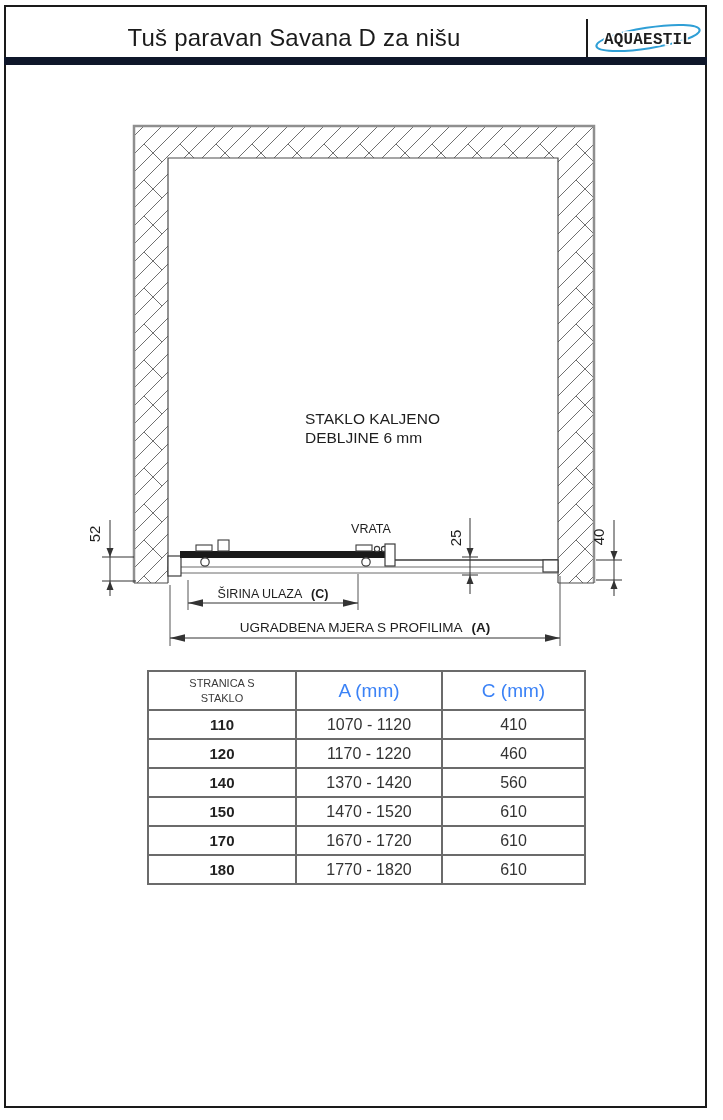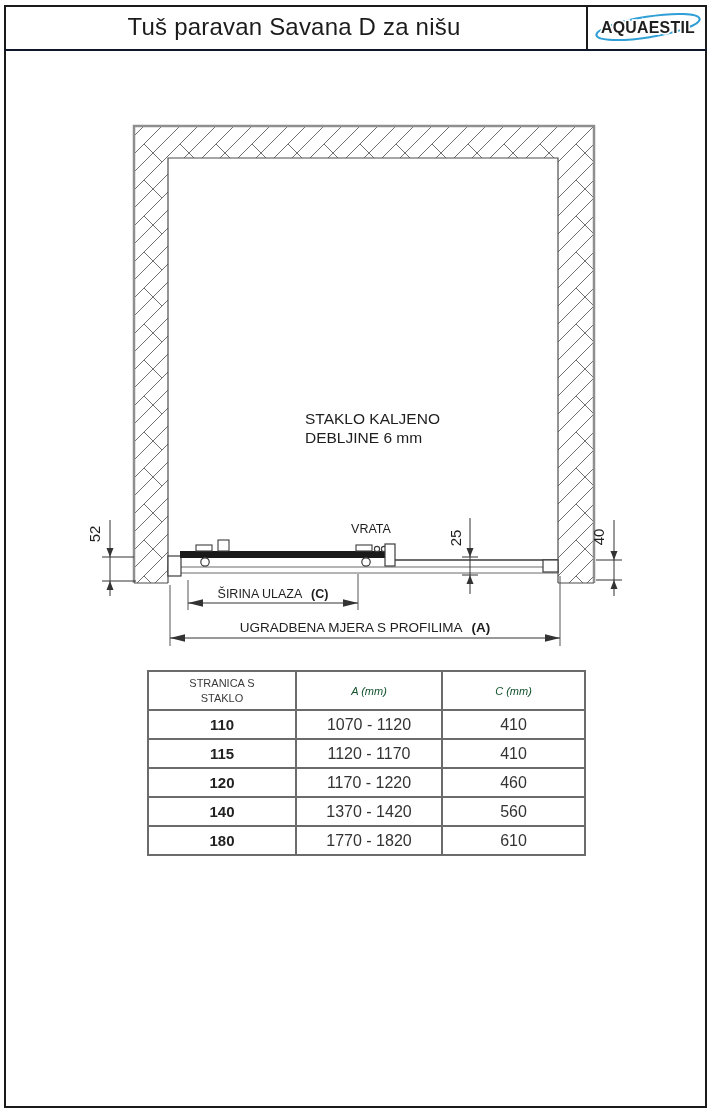--- a/index.html
+++ b/index.html
@@ -1,35 +1,35 @@
 <!DOCTYPE html>
 <html><head>
 <meta charset="utf-8">
 <style>
   html,body{margin:0;padding:0;background:#e8e8e8;}
   .page{position:relative;width:723px;height:1120px;background:#ffffff;
         font-family:"Liberation Sans",sans-serif;overflow:hidden;}
   .frame{position:absolute;left:4px;top:5px;width:703px;height:1103px;
          border:2px solid #1a1a1a;box-sizing:border-box;}
-  .header{position:absolute;left:4px;top:5px;width:703px;height:46px;
-          border-bottom:2px solid #0f172a;box-sizing:border-box;}
+  .header{position:absolute;left:4px;top:19px;width:703px;height:46px;
+          border-bottom:8px solid #0f172a;box-sizing:border-box;}
   .header-title{position:absolute;left:0;top:0;width:580px;height:100%;
                 display:flex;align-items:center;justify-content:center;
                 font-size:24px;color:#1b1b1b;letter-spacing:.2px;}
   .logo-box{position:absolute;right:0;top:0;width:121px;height:100%;
             border-left:2px solid #1a1a1a;box-sizing:border-box;
-            display:flex;align-items:center;justify-content:center;}
+            display:flex;align-items:center;justify-content:center;font-family:Liberation Mono, monospace;}
   .drawing-svg{position:absolute;left:0;top:0;}
   .dim-table{position:absolute;left:147px;top:670px;width:437px;
              border-collapse:collapse;table-layout:fixed;}
   .dim-table td{border:2px solid #6b6b6b;text-align:center;vertical-align:middle;
                 padding:0;color:#333;}
   .dim-table .hdr td{height:37px;}
   .dim-table .hdr .c1{font-size:11px;line-height:1.3;color:#3a3a3a;border-radius:11px;}
-  .dim-table .hdr .c2,.dim-table .hdr .c3{font-size:11px;color:#14532d;font-style:italic;}
+  .dim-table .hdr .c2,.dim-table .hdr .c3{font-size:19px;color:#3b82f6;}
   .dim-table .row td{height:27px;font-size:16px;}
   .dim-table .row .c1{font-weight:bold;font-size:15px;color:#222;}
   svg text{fill:#1e1e1e;}
 </style>
 </head>
 <body>
 
 <div class="page">
 
   <div class="frame"></div>
@@ -138,33 +138,38 @@
       </td>
       <td class="c2">A (mm)</td>
       <td class="c3">C (mm)</td>
     </tr>
     <tr class="row">
       <td class="c1">110</td>
       <td>1070 - 1120</td>
       <td>410</td>
     </tr>
     <tr class="row">
-      <td class="c1">115</td>
-      <td>1120 - 1170</td>
-      <td>410</td>
-    </tr>
-    <tr class="row">
       <td class="c1">120</td>
       <td>1170 - 1220</td>
       <td>460</td>
     </tr>
     <tr class="row">
       <td class="c1">140</td>
       <td>1370 - 1420</td>
       <td>560</td>
+    </tr>
+    <tr class="row">
+      <td class="c1">150</td>
+      <td>1470 - 1520</td>
+      <td>610</td>
+    </tr>
+    <tr class="row">
+      <td class="c1">170</td>
+      <td>1670 - 1720</td>
+      <td>610</td>
     </tr>
     <tr class="row">
       <td class="c1">180</td>
       <td>1770 - 1820</td>
       <td>610</td>
     </tr>
   </tbody>
     </table>
 
 </div>

